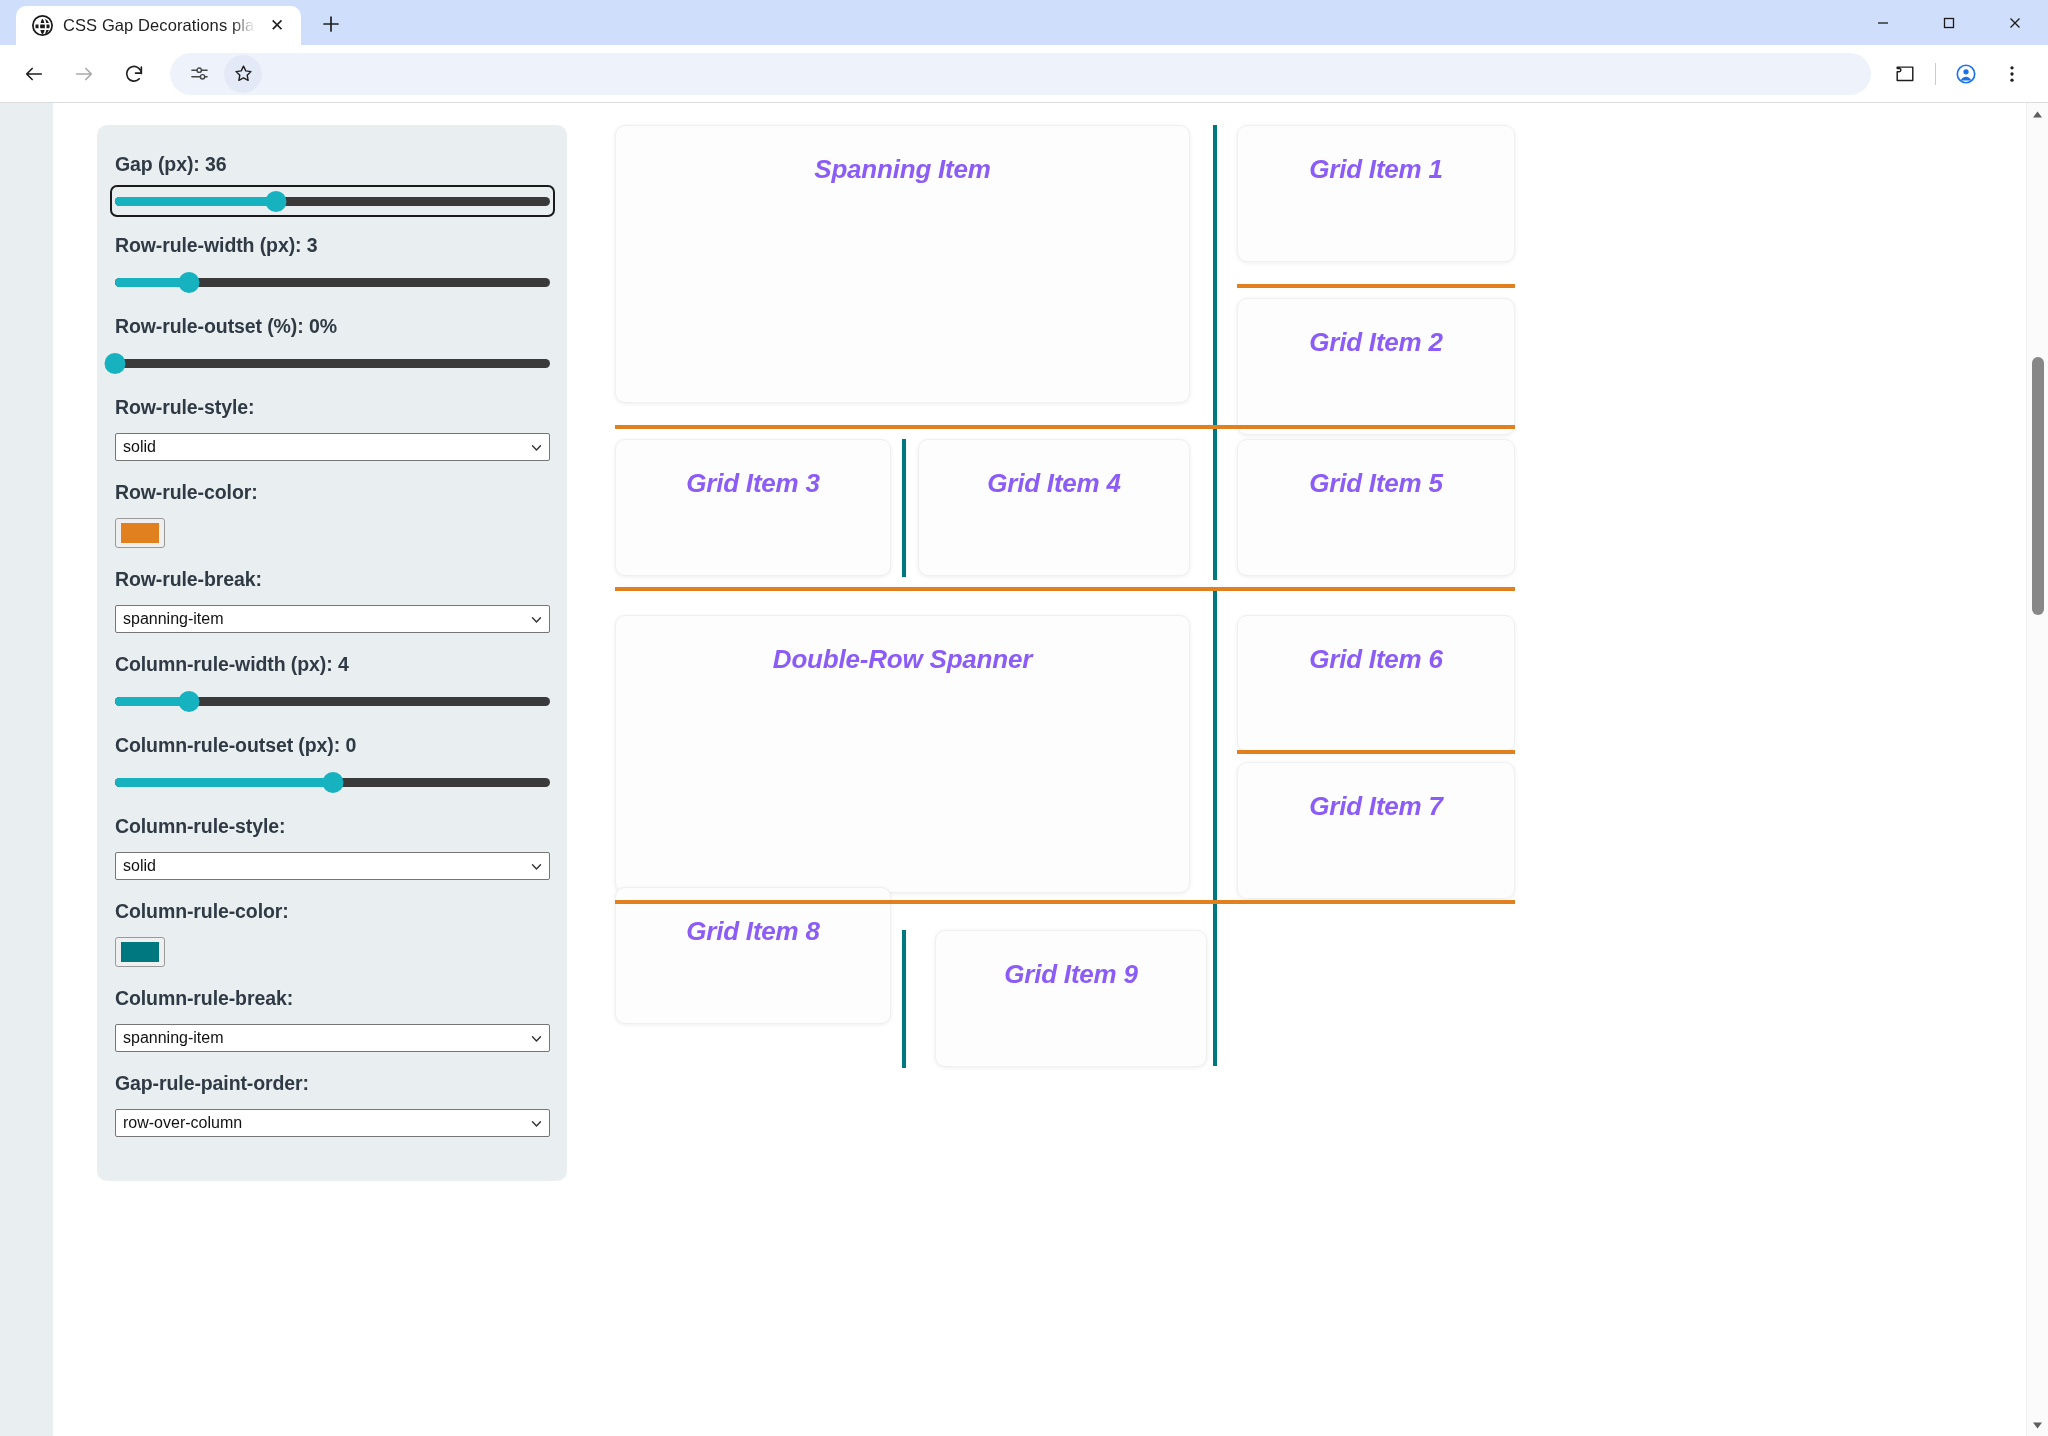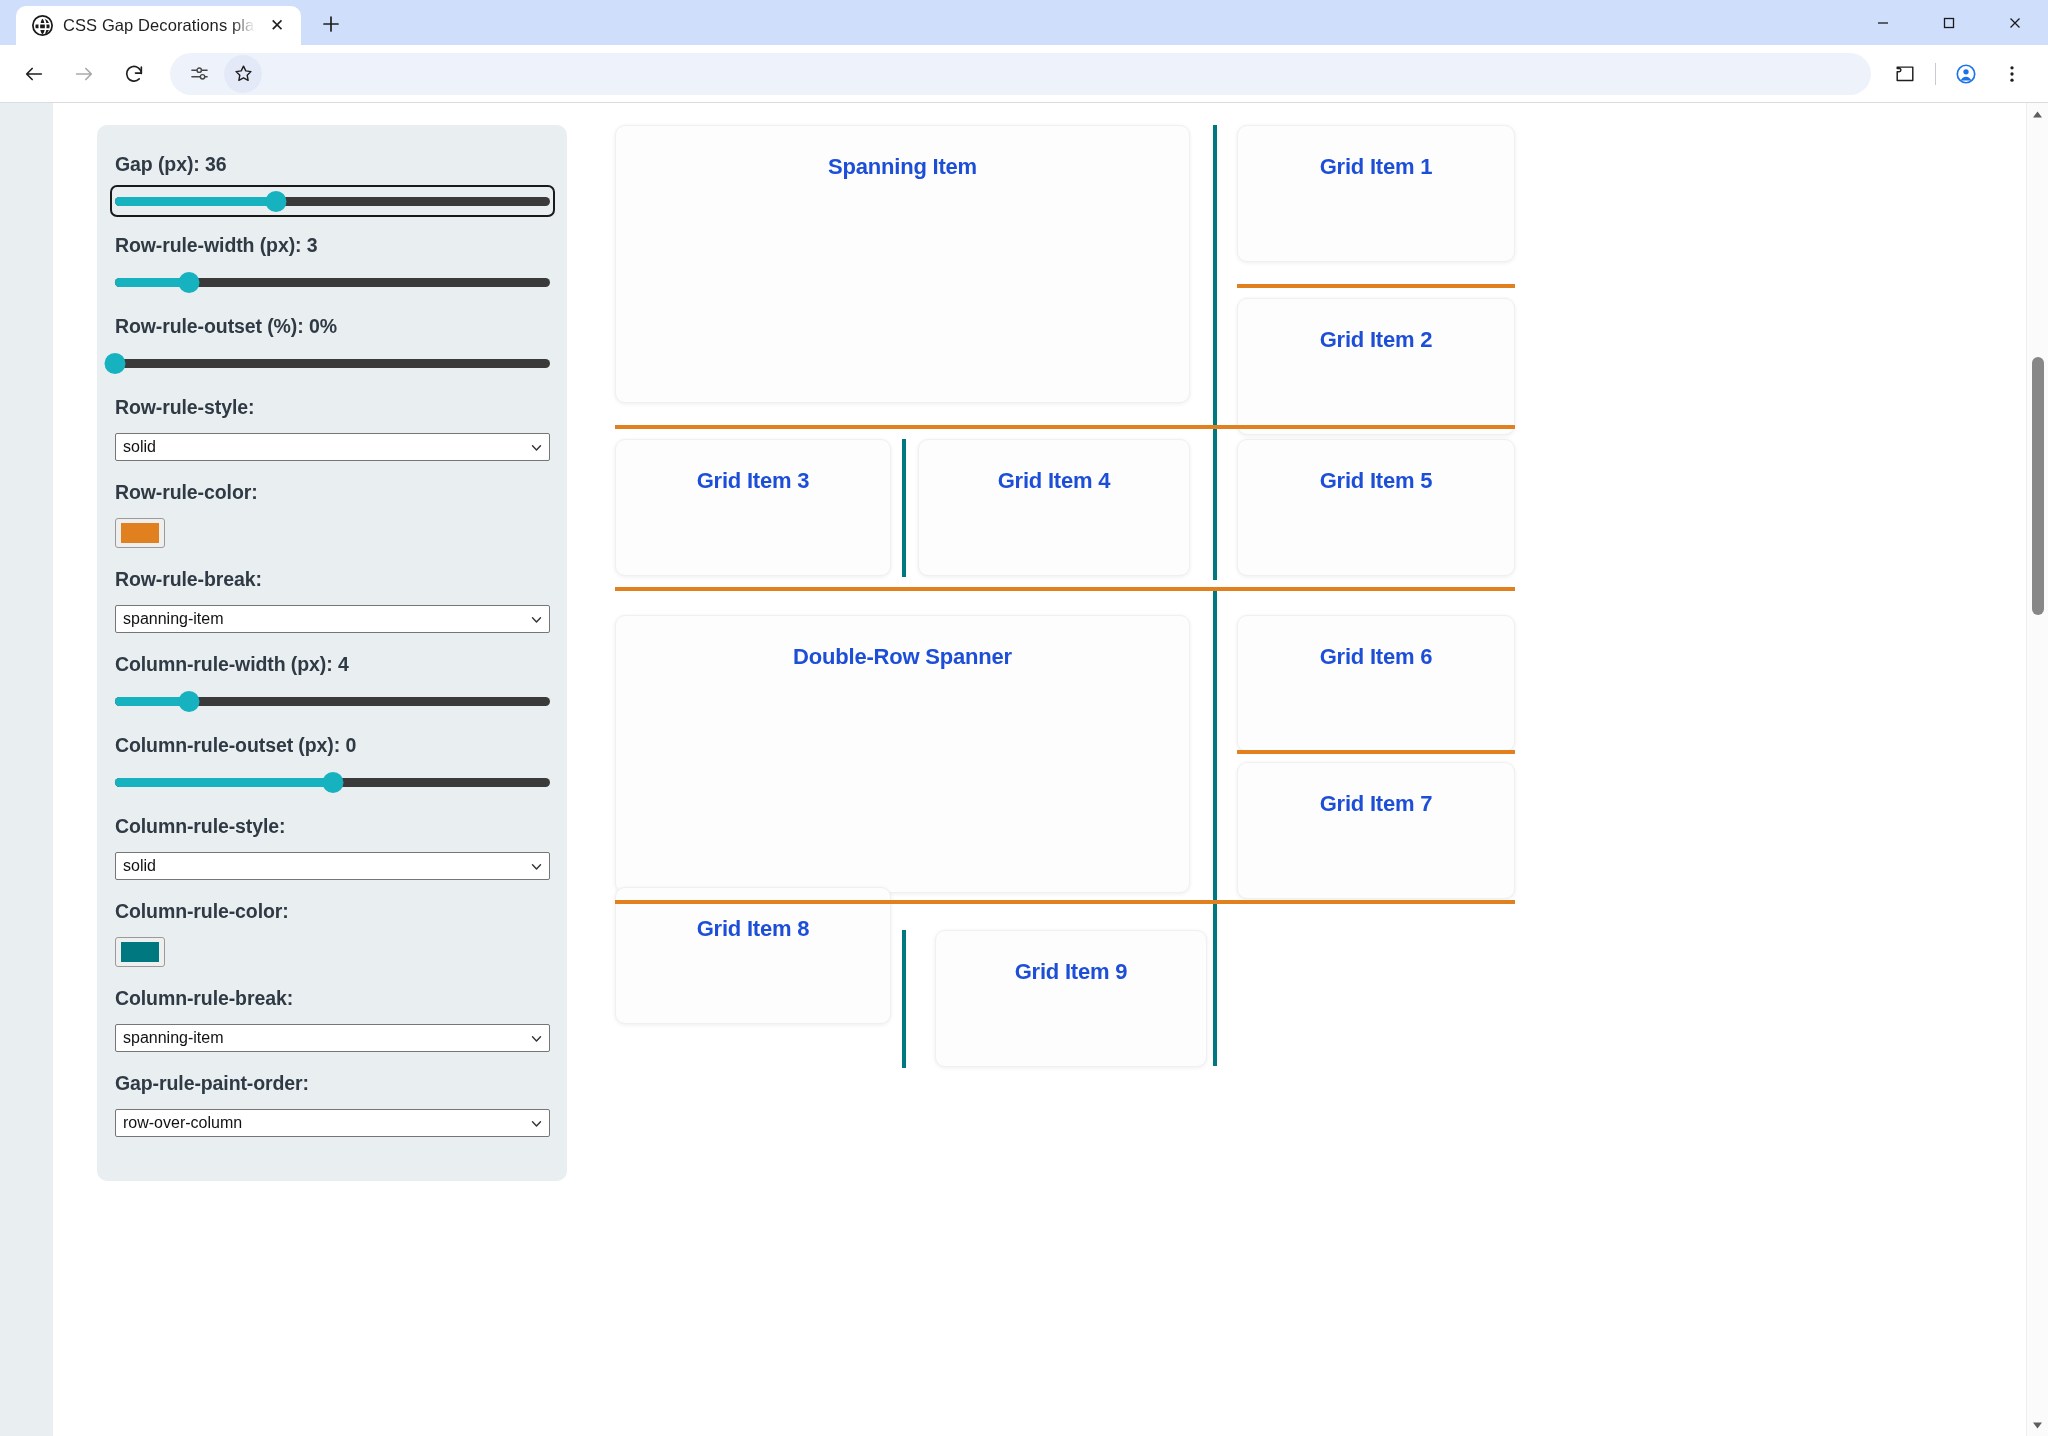--- a/index.html
+++ b/index.html
@@ -119,22 +119,22 @@
   .colorswatch { width: 50px; height: 30px; background: #efefef; border: 1px solid #9a9a9a;
                  border-radius: 3px; padding: 4px 5px; margin-bottom: 20px; }
   .colorswatch-inner { width: 100%; height: 100%; }
 
   
   .griddemo { flex: 1; margin-left: 48px; position: relative; height: 1030px; }
 
   .card { position: absolute; background: #fdfdfd; border: 1px solid #f0f0f0;
           border-radius: 10px; box-shadow: 0 1px 4px rgba(0,0,0,.07);
           display: flex; justify-content: center; }
-  .card-label { font-size: 22px; font-weight: 700; color: #1d4ed8;
-                margin-top: 28px; letter-spacing: -.2px; }
+  .card-label { font-size: 26px; font-weight: 700; color: #8b5cf6;
+                margin-top: 28px; letter-spacing: -.2px; font-style: italic; }
 
   .rule-row { position: absolute; height: 4px; z-index: 5; }
   .rule-col { position: absolute; width: 4px; z-index: 4; }
 </style>
 </head>
 <body>
 
 <div class="browser">
 
   <div class="titlebar">

